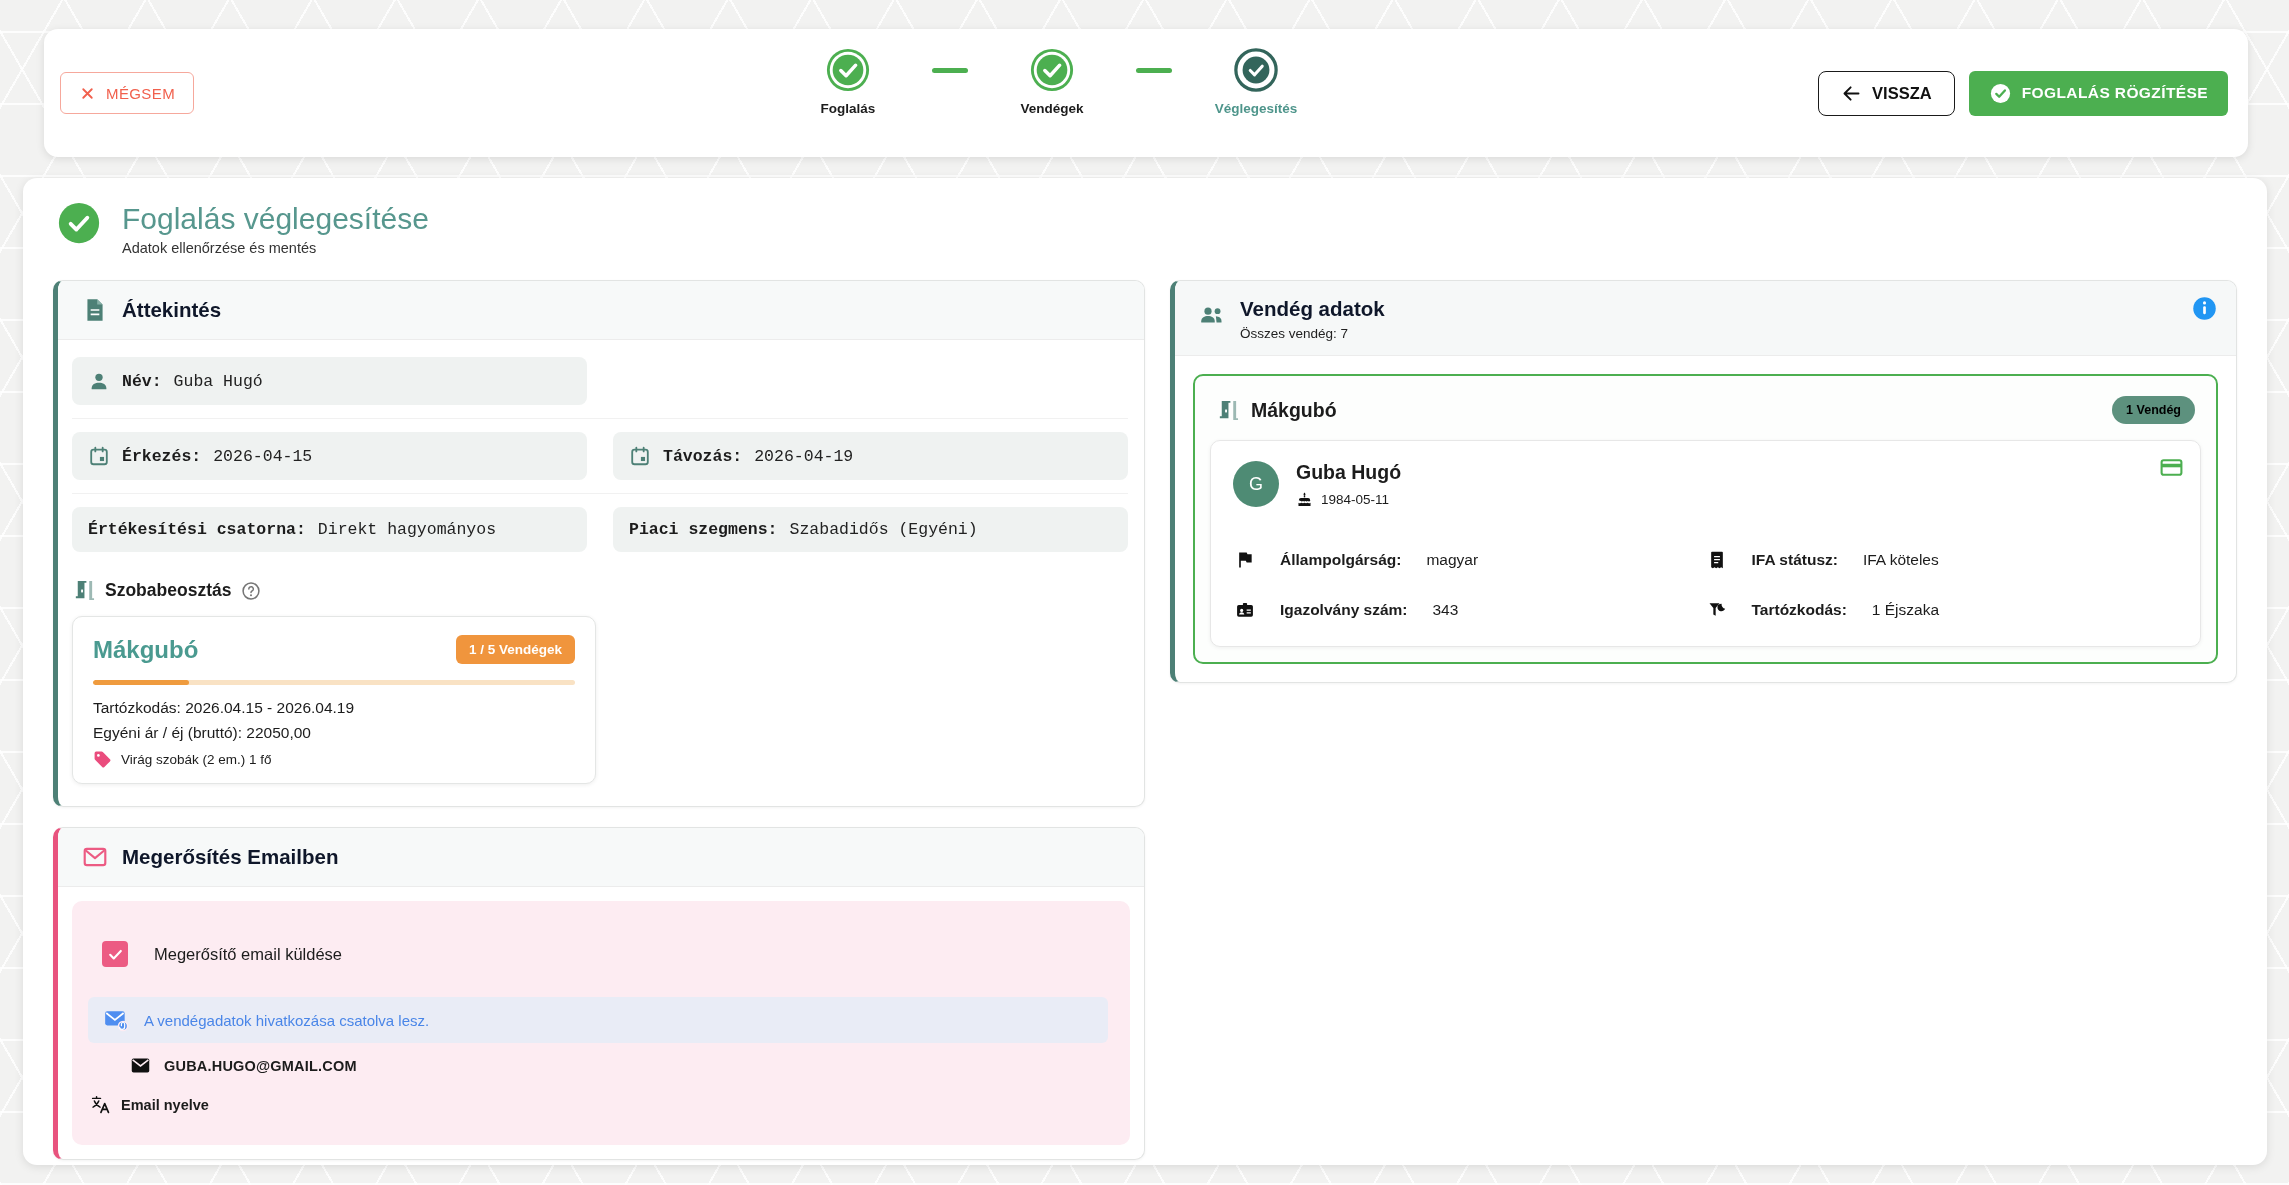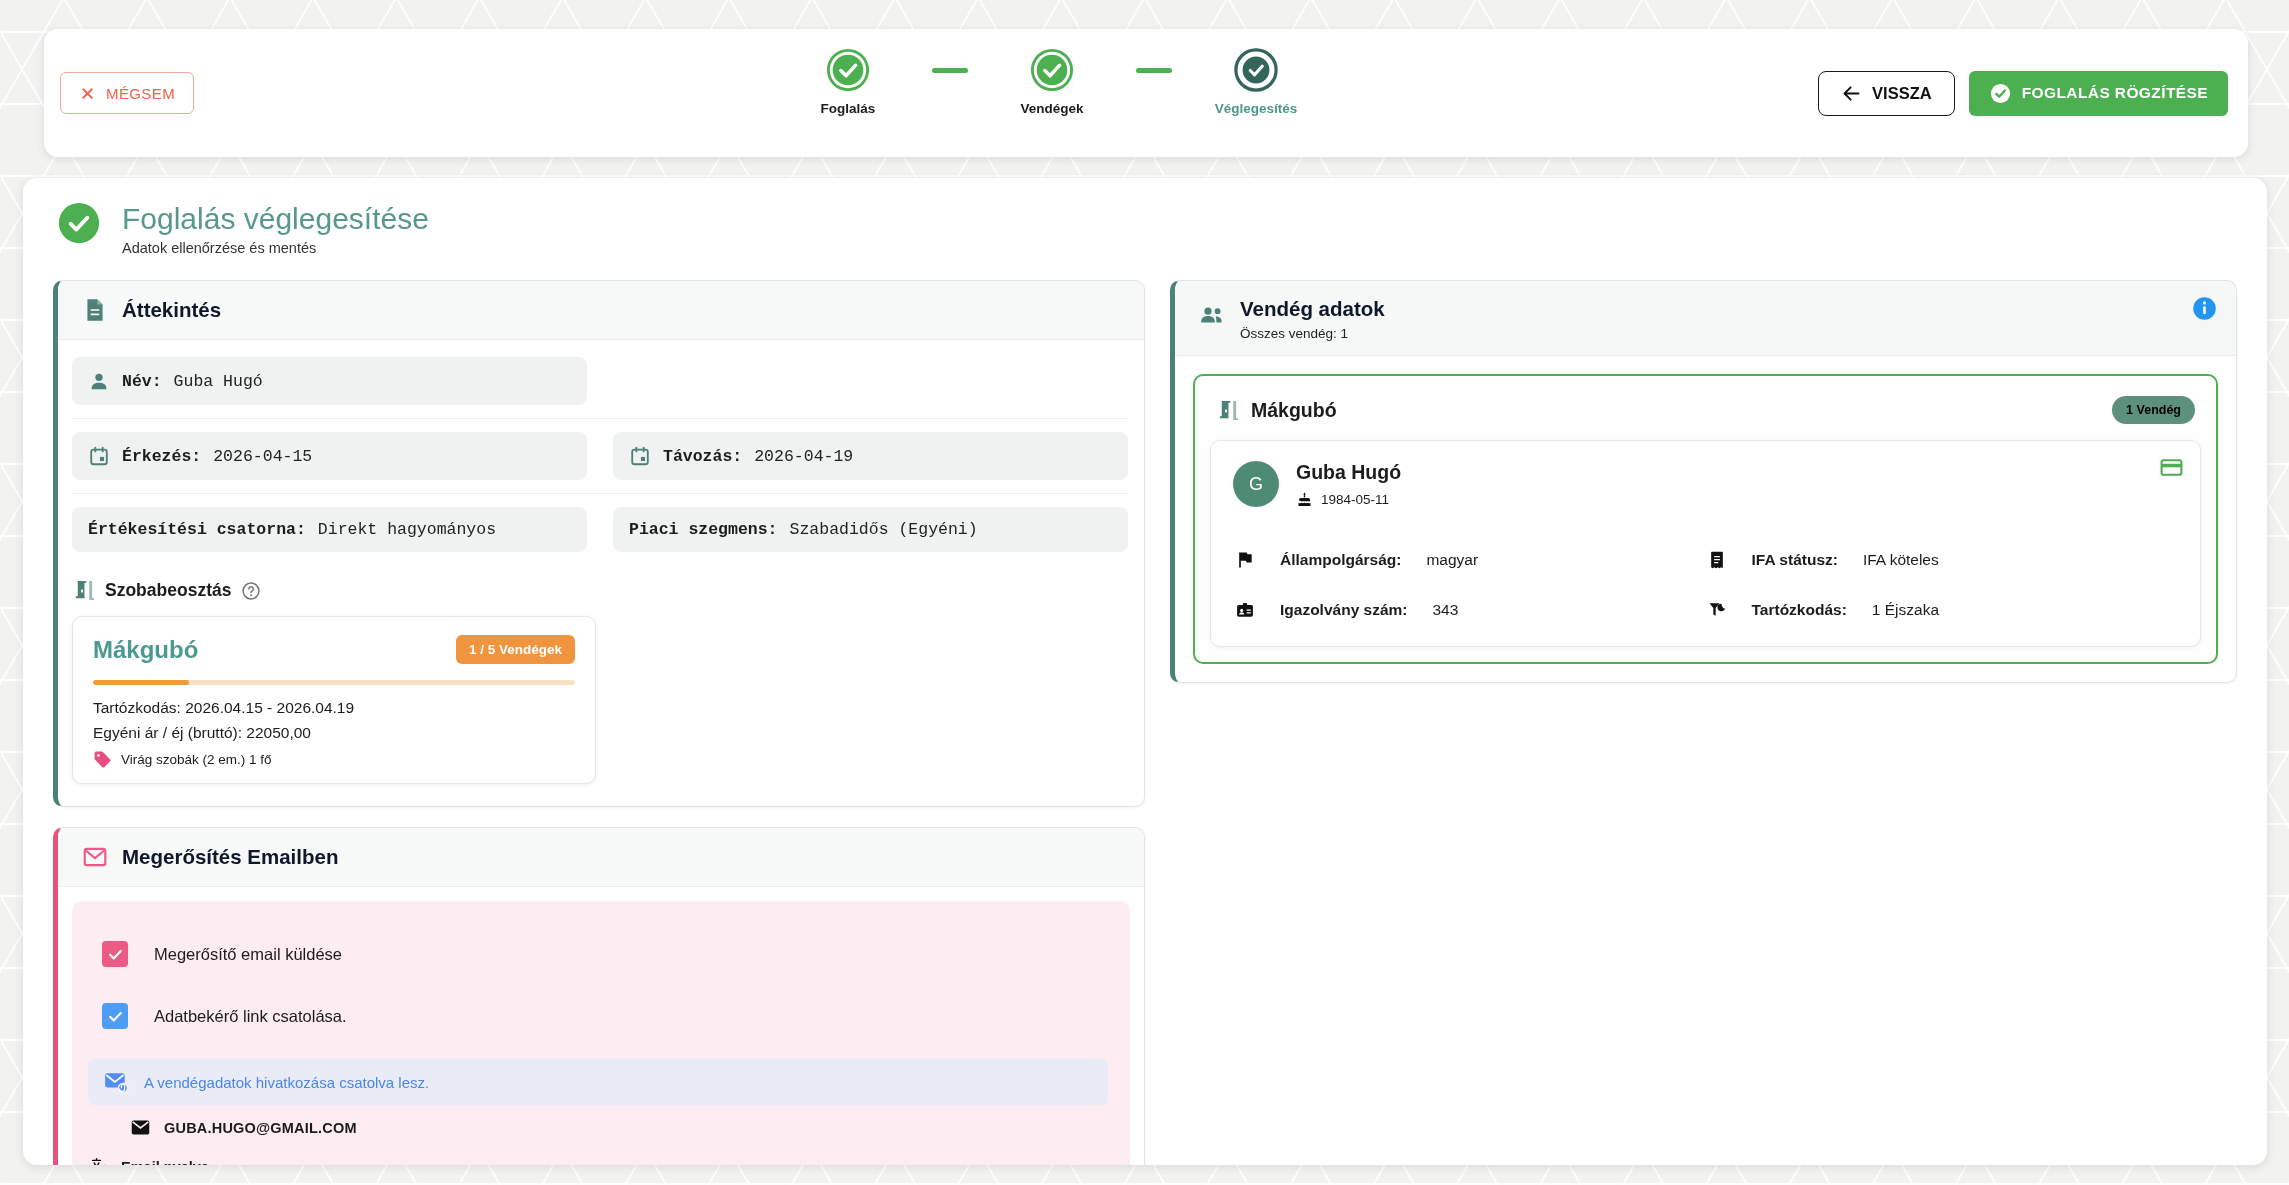--- a/index.html
+++ b/index.html
@@ -383,30 +383,20 @@
                 <span class="checkbox cb-pink">
                   <span>
                     <svg viewBox="0 0 24 24" width="17" height="17">
                         <path d="M4.5 12.5l5 5L19.5 7" stroke="#fff" stroke-width="3" fill="none" stroke-linecap="round" stroke-linejoin="round"></path>
                       </svg>
                   </span>
                 </span>
                 <span class="cb-label">Megerősítő email küldése</span>
               </div>
 
-              <div class="cb-row">
-                <span class="checkbox cb-blue">
-                  <span>
-                    <svg viewBox="0 0 24 24" width="17" height="17">
-                        <path d="M4.5 12.5l5 5L19.5 7" stroke="#fff" stroke-width="3" fill="none" stroke-linecap="round" stroke-linejoin="round"></path>
-                      </svg>
-                  </span>
-                </span>
-                <span class="cb-label">Adatbekérő link csatolása.</span>
-              </div>
 
               <div class="info-row">
                 <span class="m-icon">
                   <svg viewBox="0 0 24 24">
                       <rect x="2" y="4" width="18" height="13" rx="2" fill="currentColor"></rect>
                       <path d="M3 5.5l8 6.5 8-6.5" fill="none" stroke="#fff" stroke-width="1.6"></path>
                       <circle cx="18.5" cy="17.5" r="4.2" fill="currentColor" stroke="#fdecf2" stroke-width="1.4"></circle>
                       <path d="M17 17.8v-2a1.5 1.5 0 013 0v2.4a2.4 2.4 0 01-4.8 0" fill="none" stroke="#fff" stroke-width="1.1"></path>
                     </svg>
                 </span>
@@ -444,21 +434,21 @@
             <span class="hd-icon" style="color:#4d8076;">
               <svg viewBox="0 0 24 24">
                   <circle cx="8" cy="9" r="3.2" fill="currentColor"></circle>
                   <circle cx="16.5" cy="9" r="2.6" fill="currentColor"></circle>
                   <path d="M2 18c0-3.2 3-4.6 6-4.6s6 1.4 6 4.6v1H2z" fill="currentColor"></path>
                   <path d="M15 13.6c2.6.2 5 1.4 5 4.4v1h-4.4" fill="currentColor"></path>
                 </svg>
             </span>
             <div>
               <div class="card-title">Vendég adatok</div>
-              <div class="gh-sub">Összes vendég: 1</div>
+              <div class="gh-sub">Összes vendég: 7</div>
             </div>
             <span class="info-badge">
               <svg viewBox="0 0 24 24">
                   <circle cx="12" cy="12" r="10" fill="#2196f3"></circle>
                   <rect x="10.8" y="10" width="2.4" height="7" rx="1" fill="#fff"></rect>
                   <circle cx="12" cy="7" r="1.4" fill="#fff"></circle>
                 </svg>
             </span>
           </div>
 

